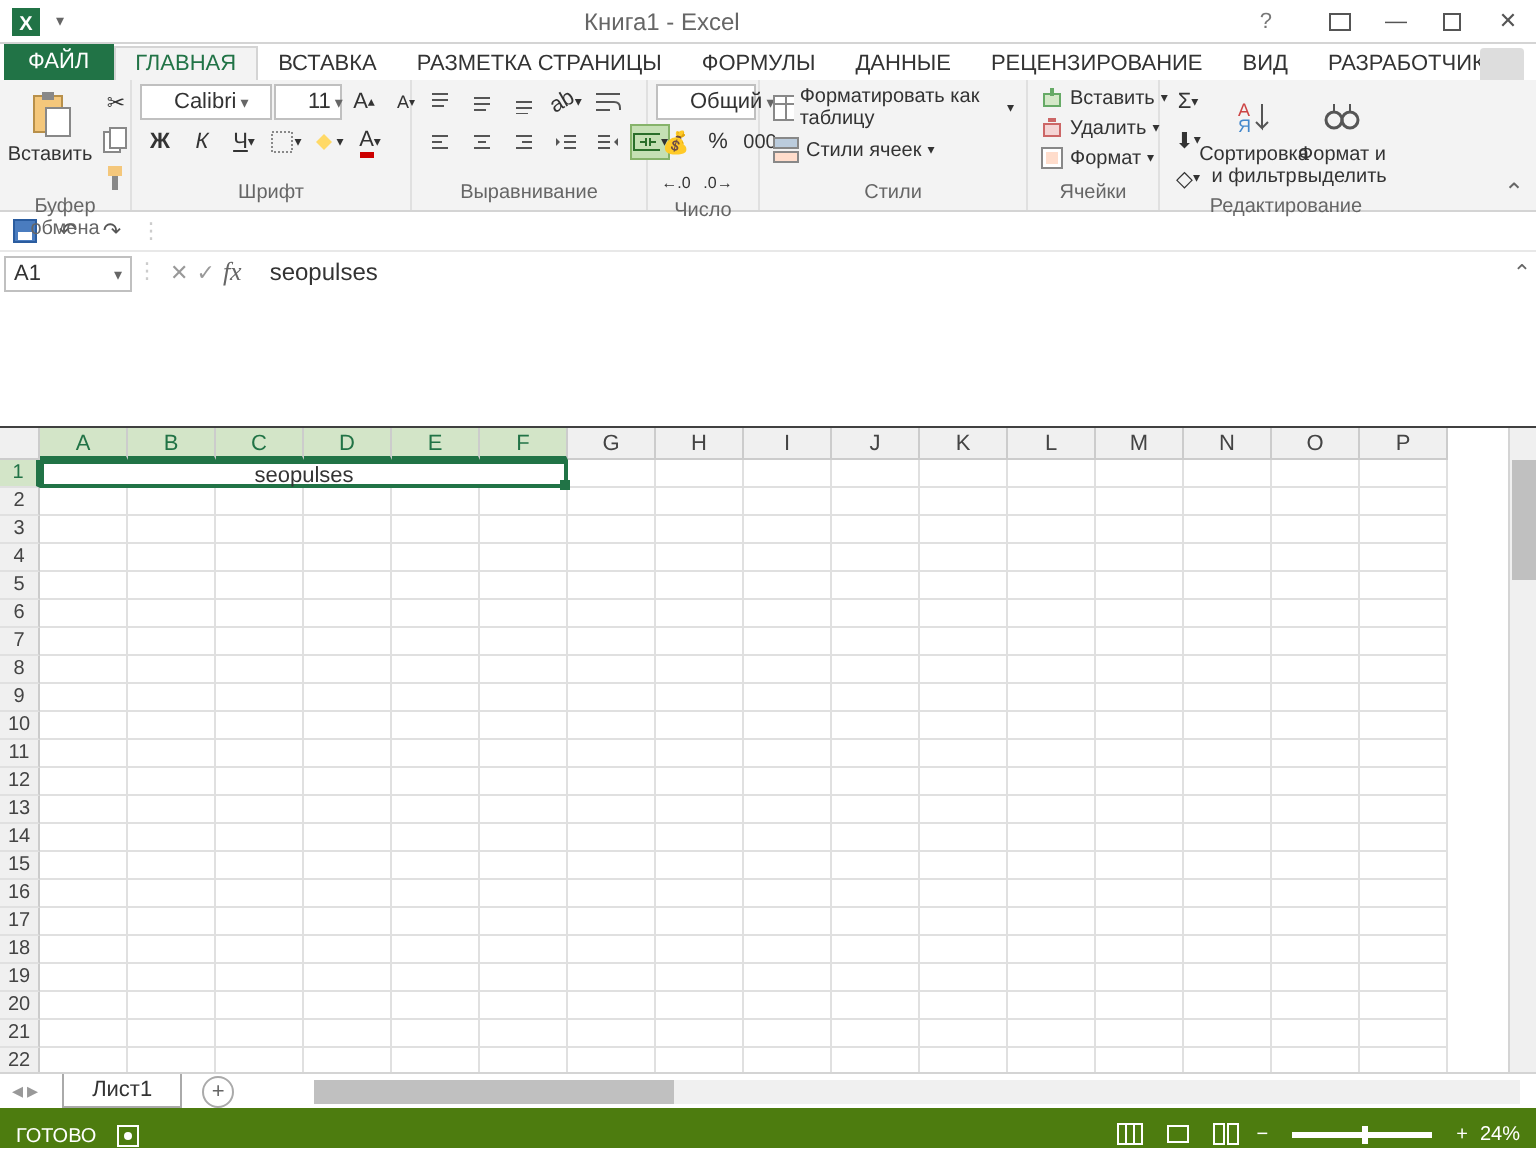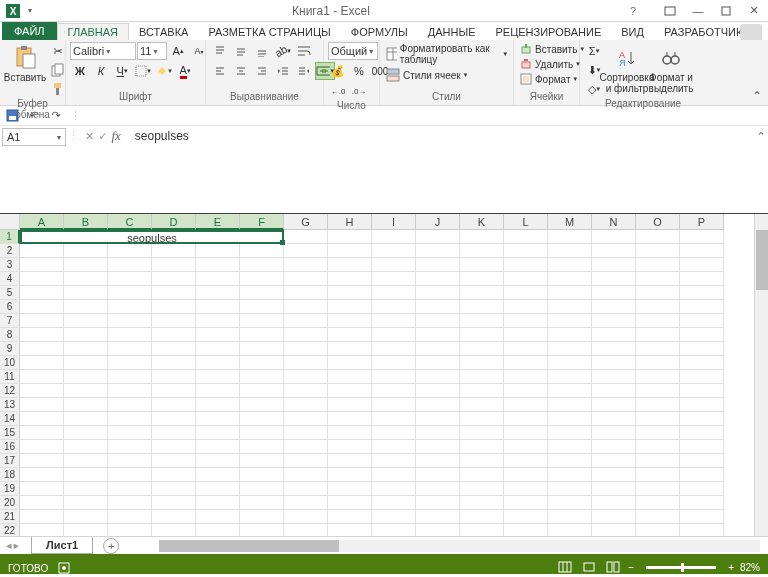--- a/index.html
+++ b/index.html
@@ -25,21 +25,21 @@
 .ribbon-group-label { text-align: center; font-size: 10px; color: #666; padding-bottom: 1px; }
 .ribbon-content { display: flex; align-items: flex-start; gap: 2px; flex: 1; }
 .ribbon-btn { display: flex; flex-direction: column; align-items: center; padding: 2px 4px; font-size: 10px; cursor: pointer; }
 .ribbon-btn-icon { width: 20px; height: 20px; display: flex; align-items: center; justify-content: center; }
 .ribbon-btn-big { width: 42px; }
 .ribbon-btn-big .ribbon-btn-icon { width: 28px; height: 28px; }
 .small-row { display: flex; gap: 1px; align-items: center; }
 .small-col { display: flex; flex-direction: column; gap: 1px; }
 .small-btn { width: 20px; height: 18px; display: flex; align-items: center; justify-content: center; border: 1px solid transparent; cursor: pointer; }
 .small-btn.sel { background: #c5e0b4; border-color: #86b36a; }
-.combo { height: 18px; border: 1px solid #c0c0c0; background: #fff; display: flex; align-items: center; padding: 0 2px; font-size: 11px; }
+.combo { height: 18px; border: 1px solid #c0c0c0; background: #fff; display: flex; align-items: center; padding: 0 16px; font-size: 11px; }
 .combo .dd { margin-left: 2px; color: #666; font-size: 8px; }
 .menu-item { display: flex; align-items: center; gap: 3px; font-size: 10px; padding: 1px 2px; cursor: pointer; }
 .collapse-ribbon { position: absolute; right: 6px; bottom: 2px; color: #666; cursor: pointer; font-size: 12px; }
 
 
 .qat { height: 20px; background: #fff; display: flex; align-items: center; padding-left: 4px; gap: 6px; border-bottom: 1px solid #e8e8e8; }
 .qat-btn { width: 16px; height: 16px; display: flex; align-items: center; justify-content: center; color: #555; cursor: pointer; }
 
 
 .formula-bar { display: flex; align-items: flex-start; border-bottom: 1px solid #404040; height: 88px; }
@@ -63,21 +63,21 @@
 .cell-row { display: flex; }
 .cell { width: 44px; height: 14px; border-right: 1px solid #e0e0e0; border-bottom: 1px solid #e0e0e0; font-size: 11px; line-height: 14px; padding: 0 2px; overflow: hidden; }
 .merged-sel { position: absolute; left: 20px; top: 16px; width: 264px; height: 14px; border: 2px solid #217346; text-align: center; font-size: 11px; line-height: 13px; background: #fff; }
 .merged-sel::after { content: ""; position: absolute; right: -3px; bottom: -3px; width: 5px; height: 5px; background: #217346; }
 .vscroll { position: absolute; right: 0; top: 0; width: 14px; height: 100%; background: #f0f0f0; border-left: 1px solid #d4d4d4; }
 .vscroll-thumb { position: absolute; top: 16px; left: 1px; width: 12px; height: 60px; background: #c0c0c0; }
 
 
 .sheet-bar { height: 18px; display: flex; align-items: center; border-top: 1px solid #d4d4d4; background: #fff; }
 .sheet-nav { display: flex; gap: 2px; padding: 0 6px; color: #999; }
-.sheet-tab { padding: 2px 14px; border: 1px solid #aaa; border-top: none; background: #fff; font-size: 11px; font-weight: bold; margin-left: 6px; }
+.sheet-tab { padding: 2px 14px; border: 1px solid #aaa; border-top: none; background: #fff; font-size: 11px; font-weight: normal; margin-left: 6px; }
 .sheet-add { width: 16px; height: 16px; border: 1px solid #aaa; border-radius: 50%; display: flex; align-items: center; justify-content: center; margin-left: 10px; font-size: 11px; color: #666; cursor: pointer; }
 .hscroll { flex: 1; margin: 0 8px 0 40px; height: 12px; background: #f0f0f0; position: relative; }
 .hscroll-thumb { position: absolute; left: 0; top: 0; width: 180px; height: 12px; background: #c0c0c0; }
 
 
 .status-bar { height: 20px; background: #4d7c0f; color: #fff; display: flex; align-items: flex-end; padding: 0 8px; font-size: 10px; }
 .status-left { flex: 1; display: flex; align-items: center; gap: 10px; }
 .status-right { display: flex; align-items: center; gap: 6px; }
 .view-btn { width: 18px; height: 14px; display: flex; align-items: center; justify-content: center; cursor: pointer; }
 .zoom-slider { width: 70px; height: 3px; background: #fff; position: relative; margin: 0 6px; }
@@ -931,15 +931,15 @@
         <svg width="14" height="12">
           <rect x="1" y="1" width="5" height="10" fill="none" stroke="#fff"></rect>
           <rect x="8" y="1" width="5" height="10" fill="none" stroke="#fff"></rect>
         </svg>
       </div>
     <span>−</span>
     <div class="zoom-slider">
         <div class="zoom-thumb"></div>
       </div>
     <span>+</span>
-    <span>82%</span>
+    <span>24%</span>
   </div>
 </div>
 
 </body></html>

